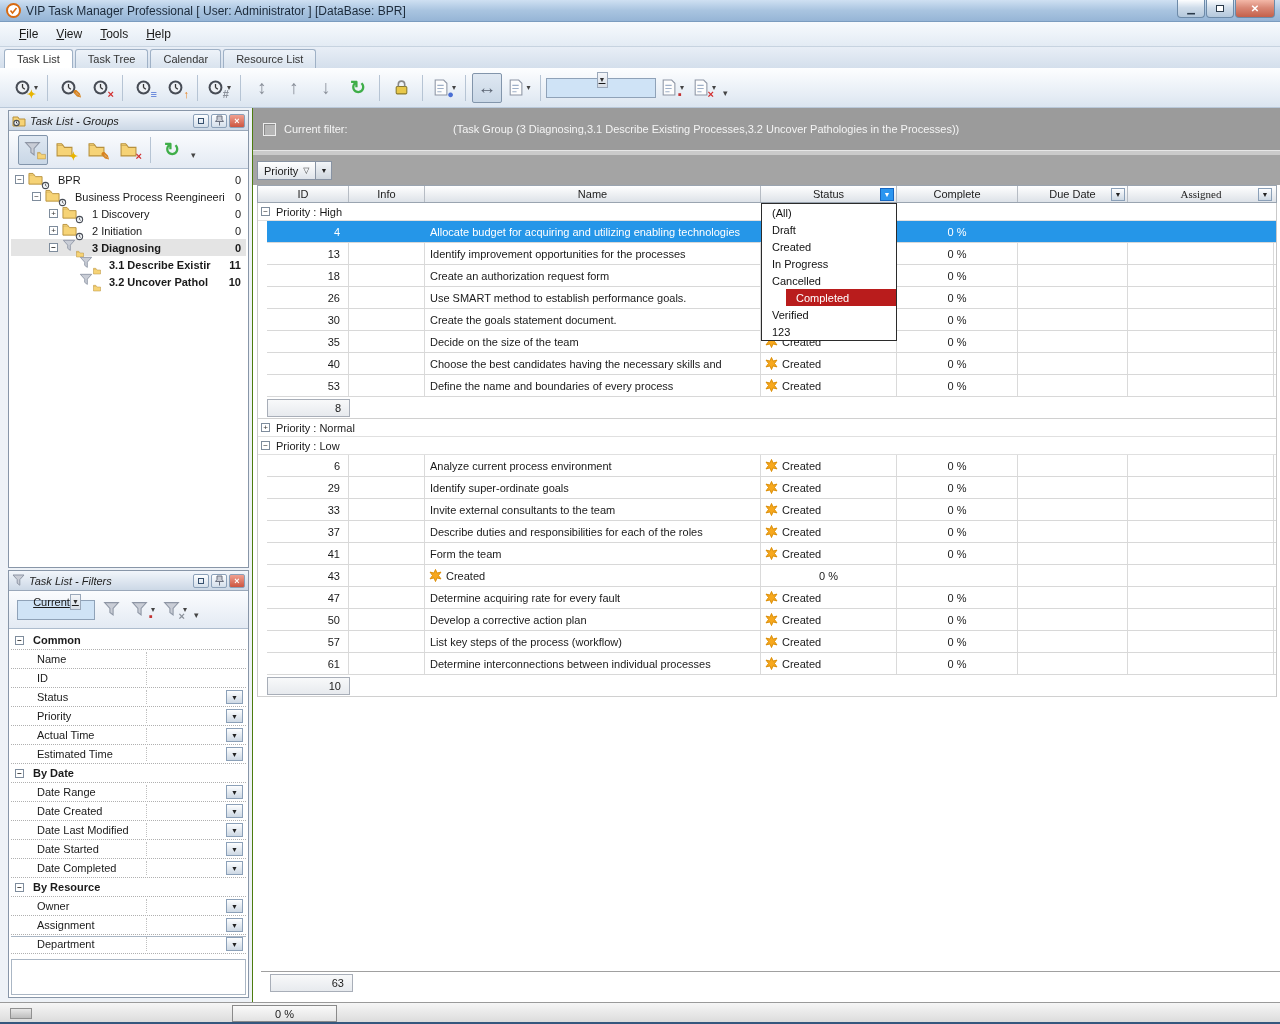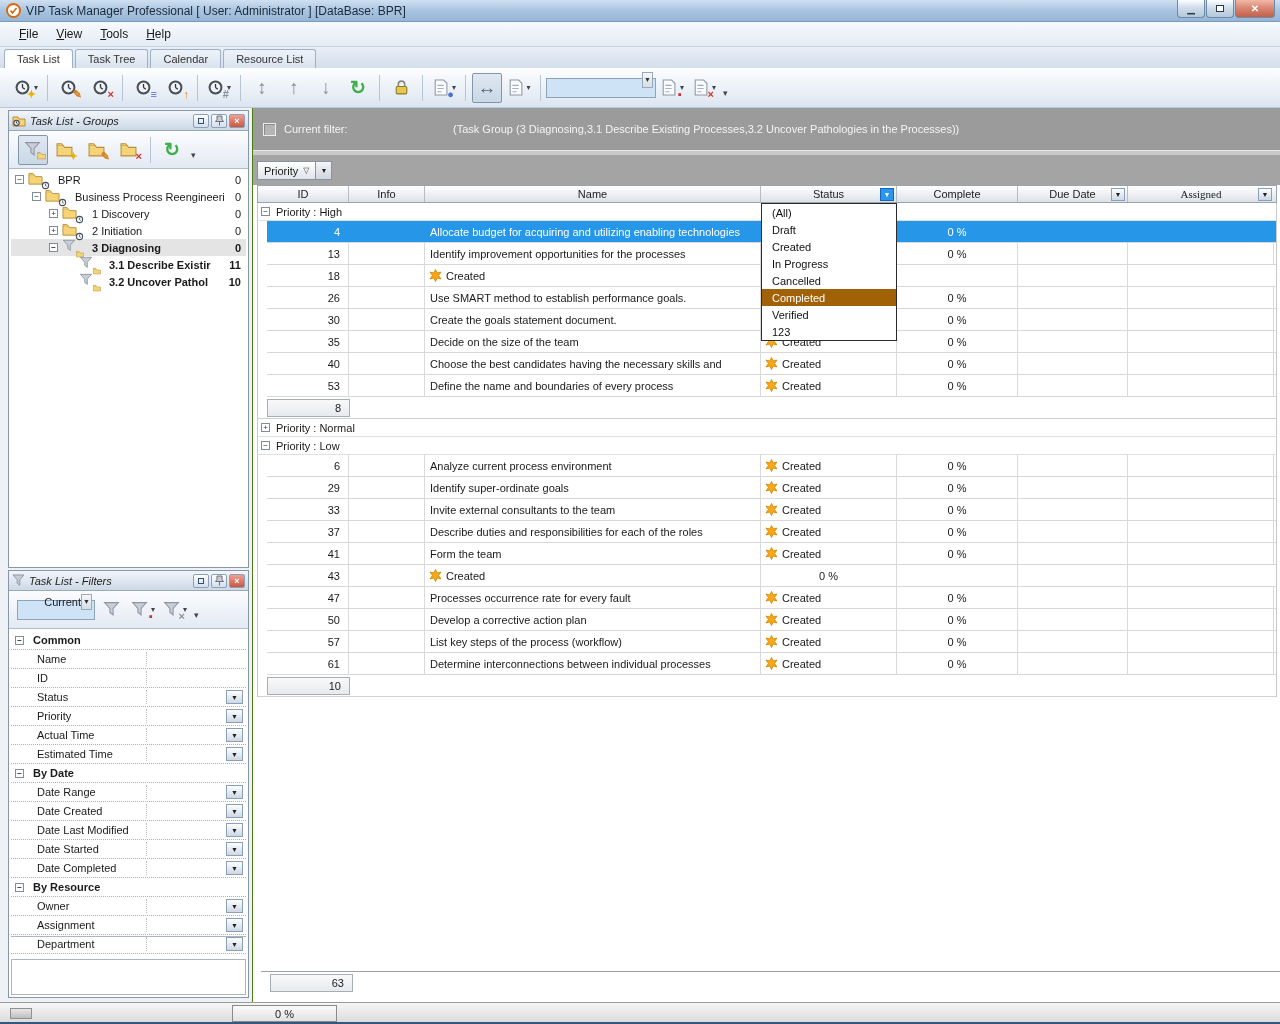--- a/index.html
+++ b/index.html
@@ -33,22 +33,22 @@
     display:flex; align-items:center; padding-left:10px; }
   .tbtn { min-width:30px; height:30px; border:1px solid transparent; border-radius:2px; display:flex; align-items:center; justify-content:center;
     position:relative; margin:0 1px; }
   .tbtn.pressed { border-color:#8295ab; background:linear-gradient(#dfe8f2,#c9d7e6); }
   .tb-divider { width:1px; height:26px; background:#b6c4d4; margin:0 5px; }
   .tb-caret { font-size:8px; color:#444; margin-left:2px; }
   .tb-overflow { font-size:9px; color:#444; margin:10px 3px 0 3px; }
   .iconwrap { position:relative; width:18px; height:18px; display:inline-block; }
   .ovl { position:absolute; right:-4px; bottom:-3px; font-size:11px; line-height:1; font-weight:bold; }
   .glyph { font-size:19px; line-height:18px; font-weight:bold; color:#8a909a; }
-  .combo { height:20px; border:1px solid #8fa2b8; background:#cfe3f6; display:flex; align-items:center; justify-content:flex-end;
-    padding:0 2px 16px 4px; font-size:11px; }
+  .combo { height:20px; border:1px solid #8fa2b8; background:#cfe3f6; display:flex; align-items:center; justify-content:center;
+    padding:0 2px 16px 4px; font-size:11px;text-decoration:underline; }
   .combo .carebox { width:11px; height:16px; background:linear-gradient(#f4f6f9,#d6dde6); border:1px solid #9aa8ba; font-size:7px;
     display:flex; align-items:center; justify-content:center; color:#333; }
 
   
   .panel { position:absolute; left:8px; width:241px; border:1px solid #8896a8; background:#fff; }
   .panel-groups { top:110px; height:458px; }
   .panel-filters { top:570px; height:428px; }
   .panel-header { height:20px; background:linear-gradient(#f2f6fb,#ccd8e6); border-bottom:1px solid #9aa8ba;
     display:flex; align-items:center; padding:0 3px; }
   .panel-title { margin-left:4px; flex:1; color:#222;font-style:italic; }
@@ -116,21 +116,21 @@
   .grid-row.selected { background:#2596e8; color:#fff; }
   .grid-row.selected > div { border-right-color:#2596e8; }
   .gfooter { height:22px; display:flex; align-items:center; border-bottom:1px solid #d0d0d0; }
   .count-chip { margin-left:9px; width:83px; height:18px; border:1px solid #a8aeb8; background:linear-gradient(#f8f9fa,#e7eaee);
     display:flex; align-items:center; justify-content:flex-end; padding-right:8px; }
   .totalrow { position:absolute; left:4px; bottom:4px; width:1020px; height:23px; border-top:1px solid #a0a0a0;
     display:flex; align-items:center; background:#fff; }
 
   .status-dropdown { position:absolute; left:508px; top:95px; width:136px; background:#fff; border:1px solid #2b2b2b; z-index:20; }
   .sd-item { height:17px; display:flex; align-items:center; padding-left:10px; font-size:11px; color:#111; }
-  .sd-item.selected { background:#a16207; color:#fff; }
+  .sd-item.selected { background:#b91c1c; color:#fff;margin-left:24px; }
 
   
   .statusbar { position:absolute; left:0; top:1002px; width:1280px; height:22px;
     background:linear-gradient(#f6f6f6,#d9d9d9); border-top:1px solid #9a9a9a; }
   .sb-icon { position:absolute; left:10px; top:5px; width:22px; height:11px; background:linear-gradient(#e8e8e8,#bdbdbd);
     border:1px solid #909090; }
   .sb-progress { position:absolute; left:232px; top:2px; width:105px; height:17px; border:1px solid #8a8a8a;
     background:linear-gradient(#fafafa,#e2e2e2); display:flex; align-items:center; justify-content:center; }
   .sb-edge { position:absolute; left:0; bottom:0; width:100%; height:2px; background:#35577e; }
 </style>
@@ -629,20 +629,21 @@
             </svg>
             <span>Created</span>
           </div>
           <div class="cell-complete">0 %</div>
           <div></div>
           <div></div>
         </div>
         <div class="grid-row">
           <div class="cell-id">18</div>
           <div></div>
+          <div class="cell-name">Create an authorization request form</div>
           <div class="cell-status">
             <svg width="13" height="13" viewBox="0 0 14 14">
               <polygon points="7,0.5 8.6,4.4 12.9,3.3 10.2,7 12.9,10.7 8.6,9.6 7,13.5 5.4,9.6 1.1,10.7 3.8,7 1.1,3.3 5.4,4.4" fill="#f7a81d" stroke="#d98a00"></polygon>
             </svg>
             <span>Created</span>
           </div>
           <div class="cell-complete">0 %</div>
           <div></div>
           <div></div>
         </div>
@@ -806,21 +807,21 @@
             </svg>
             <span>Created</span>
           </div>
           <div class="cell-complete">0 %</div>
           <div></div>
           <div></div>
         </div>
         <div class="grid-row">
           <div class="cell-id">47</div>
           <div></div>
-          <div class="cell-name">Processes occurrence rate for every fault</div>
+          <div class="cell-name">Determine acquiring rate for every fault</div>
           <div class="cell-status">
             <svg width="13" height="13" viewBox="0 0 14 14">
               <polygon points="7,0.5 8.6,4.4 12.9,3.3 10.2,7 12.9,10.7 8.6,9.6 7,13.5 5.4,9.6 1.1,10.7 3.8,7 1.1,3.3 5.4,4.4" fill="#f7a81d" stroke="#d98a00"></polygon>
             </svg>
             <span>Created</span>
           </div>
           <div class="cell-complete">0 %</div>
           <div></div>
           <div></div>
         </div>

